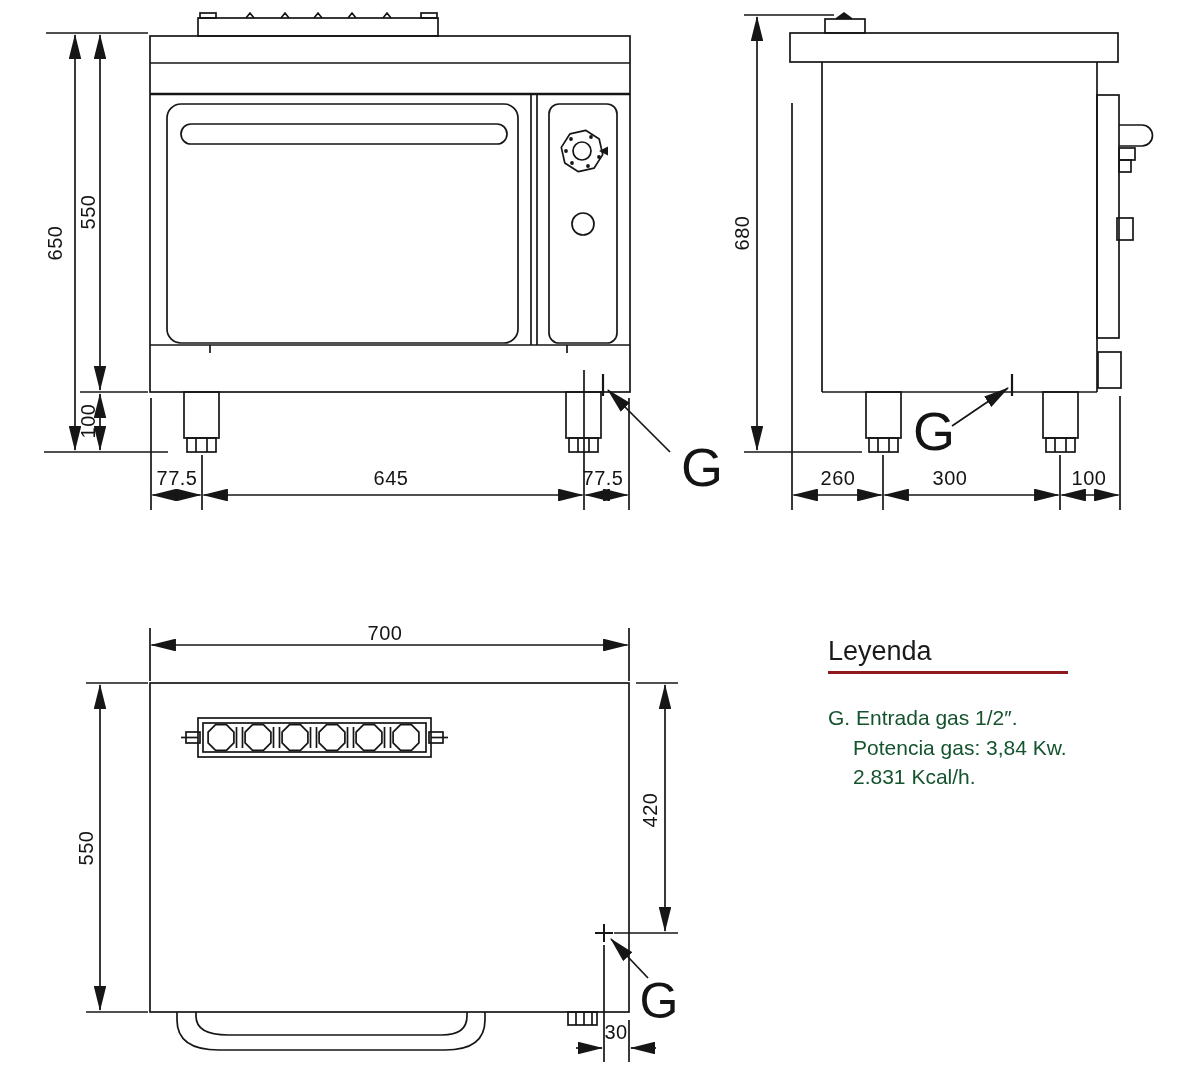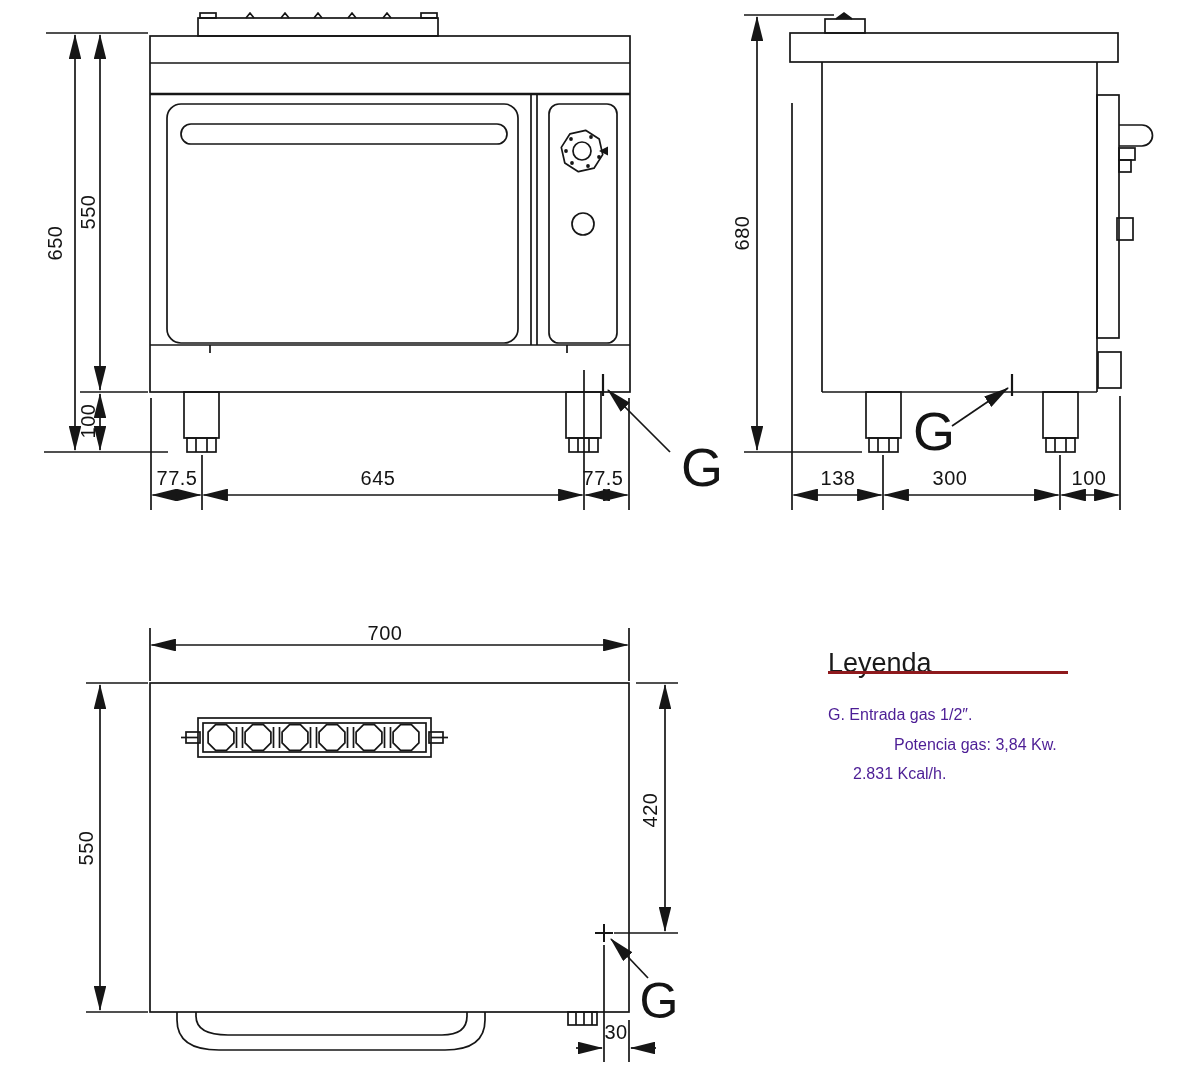--- a/index.html
+++ b/index.html
@@ -4,25 +4,25 @@
 <style>
   html,body{margin:0;padding:0;background:#ffffff;}
   #stage{position:relative;width:1200px;height:1080px;background:#ffffff;overflow:hidden;
          font-family:"Liberation Sans",sans-serif;color:#141414;}
   #stage svg{position:absolute;left:0;top:0;}
   .lbl{position:absolute;transform:translate(-50%,-50%);font-size:20px;line-height:1;
        color:#141414;white-space:nowrap;letter-spacing:0.5px;}
   .vert{transform:translate(-50%,-50%) rotate(-90deg);}
   .gas{font-size:54px;letter-spacing:0;}
   .gas-plan{font-size:50px;}
-  .legend-title{position:absolute;left:828px;top:636px;font-size:27px;color:#1a1a1a;margin-top:12px;}
+  .legend-title{position:absolute;left:828px;top:636px;font-size:27px;color:#1a1a1a;}
   .legend-rule{position:absolute;left:828px;top:671px;width:240px;height:3px;background:#8e191c;}
-  .legend-line{position:absolute;font-size:16px;color:#4c1d95;white-space:nowrap;}
+  .legend-line{position:absolute;font-size:21px;color:#14532d;white-space:nowrap;}
   .ll1{left:828px;top:706px;}
-  .ll2{left:853px;top:736px;margin-left:41px;}
+  .ll2{left:853px;top:736px;}
   .ll3{left:853px;top:765px;}
 </style>
 </head>
 <body>
 
 <div id="stage">
 
   <svg width="1200" height="1080" viewBox="0 0 1200 1080" fill="none" stroke="#161616" stroke-width="1.7">
     <defs>
       <marker id="arr" viewBox="0 0 12 6" refX="11.5" refY="3" markerWidth="15" markerHeight="7.5" orient="auto-start-reverse">
@@ -188,26 +188,26 @@
       <line x1="576" y1="1048" x2="602" y2="1048" marker-end="url(#arr)"></line>
       <line x1="656" y1="1048" x2="631" y2="1048" marker-end="url(#arr)"></line>
       <line x1="648" y1="978" x2="611" y2="939" marker-end="url(#arr)"></line>
     </g>
   </svg>
 
   <span class="lbl vert" style="left:55px;top:243px">650</span>
   <span class="lbl vert" style="left:88px;top:212px">550</span>
   <span class="lbl vert" style="left:88px;top:421px">100</span>
   <span class="lbl" style="left:177px;top:478px">77.5</span>
-  <span class="lbl" style="left:378px;top:478px">645</span>
+  <span class="lbl" style="left:391px;top:478px">645</span>
   <span class="lbl" style="left:603px;top:478px">77.5</span>
   <span class="lbl gas" style="left:702px;top:467px">G</span>
 
   <span class="lbl vert" style="left:742px;top:233px">680</span>
-  <span class="lbl" style="left:838px;top:478px">138</span>
+  <span class="lbl" style="left:838px;top:478px">260</span>
   <span class="lbl" style="left:950px;top:478px">300</span>
   <span class="lbl" style="left:1089px;top:478px">100</span>
   <span class="lbl gas" style="left:934px;top:431px">G</span>
 
   <span class="lbl" style="left:385px;top:633px">700</span>
   <span class="lbl vert" style="left:86px;top:848px">550</span>
   <span class="lbl vert" style="left:650px;top:810px">420</span>
   <span class="lbl" style="left:616px;top:1032px">30</span>
   <span class="lbl gas gas-plan" style="left:659px;top:1001px">G</span>
 

